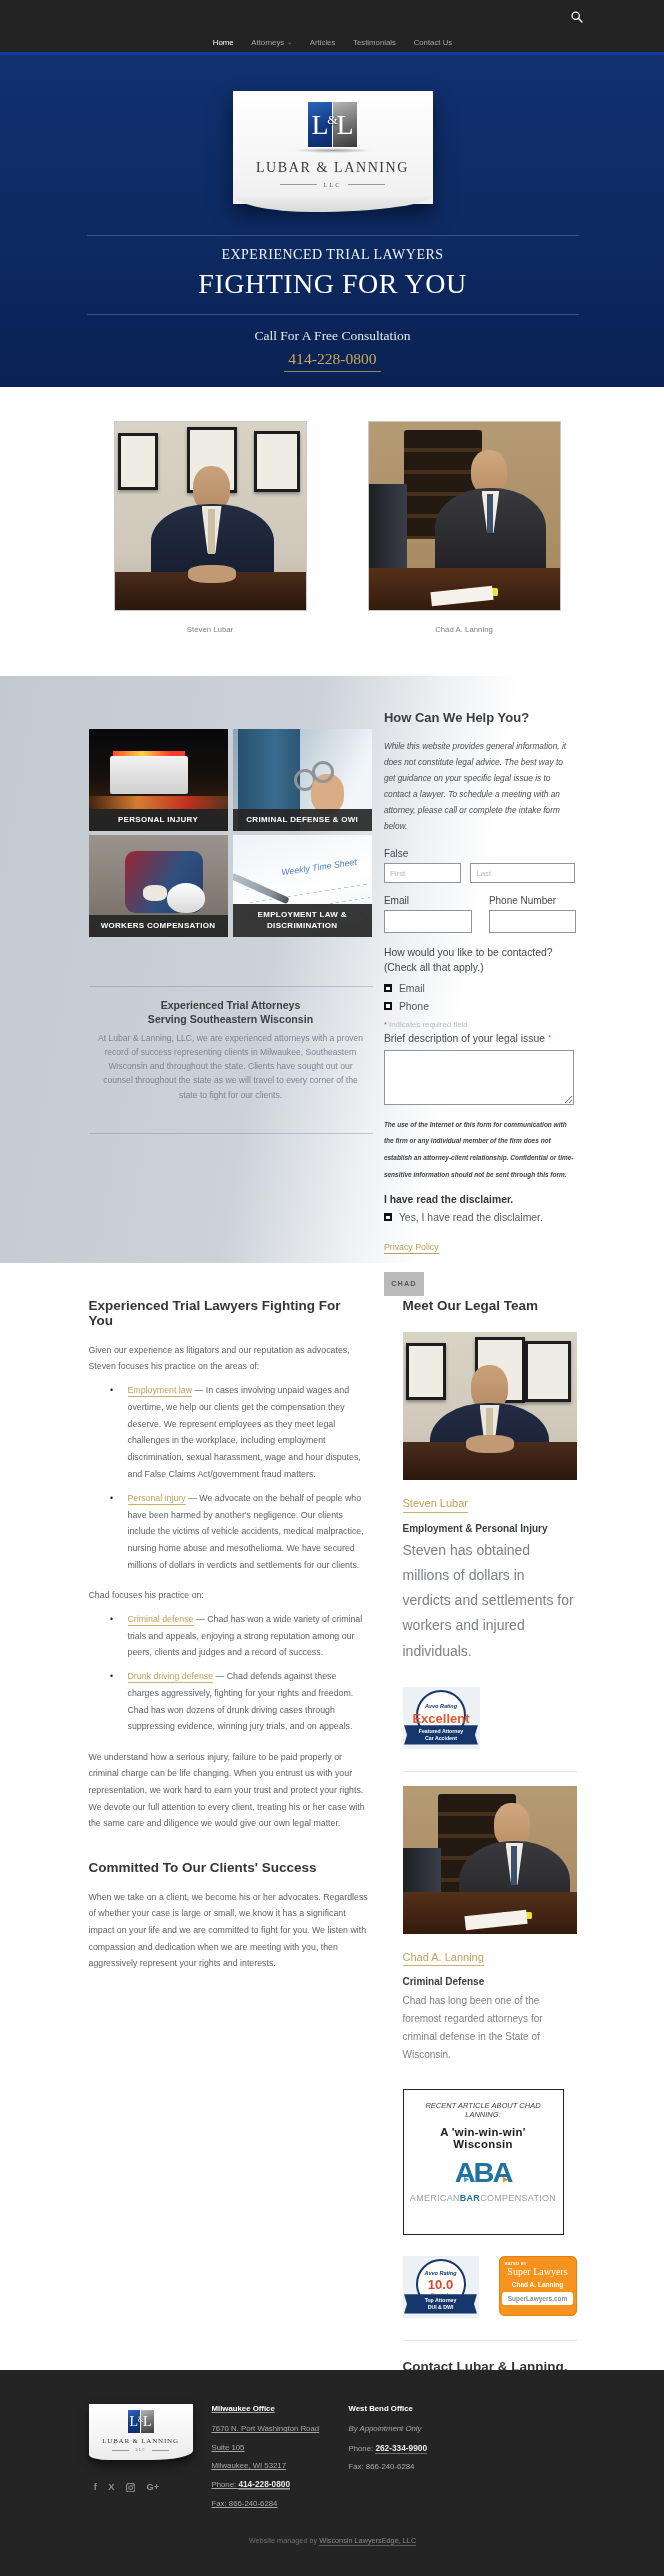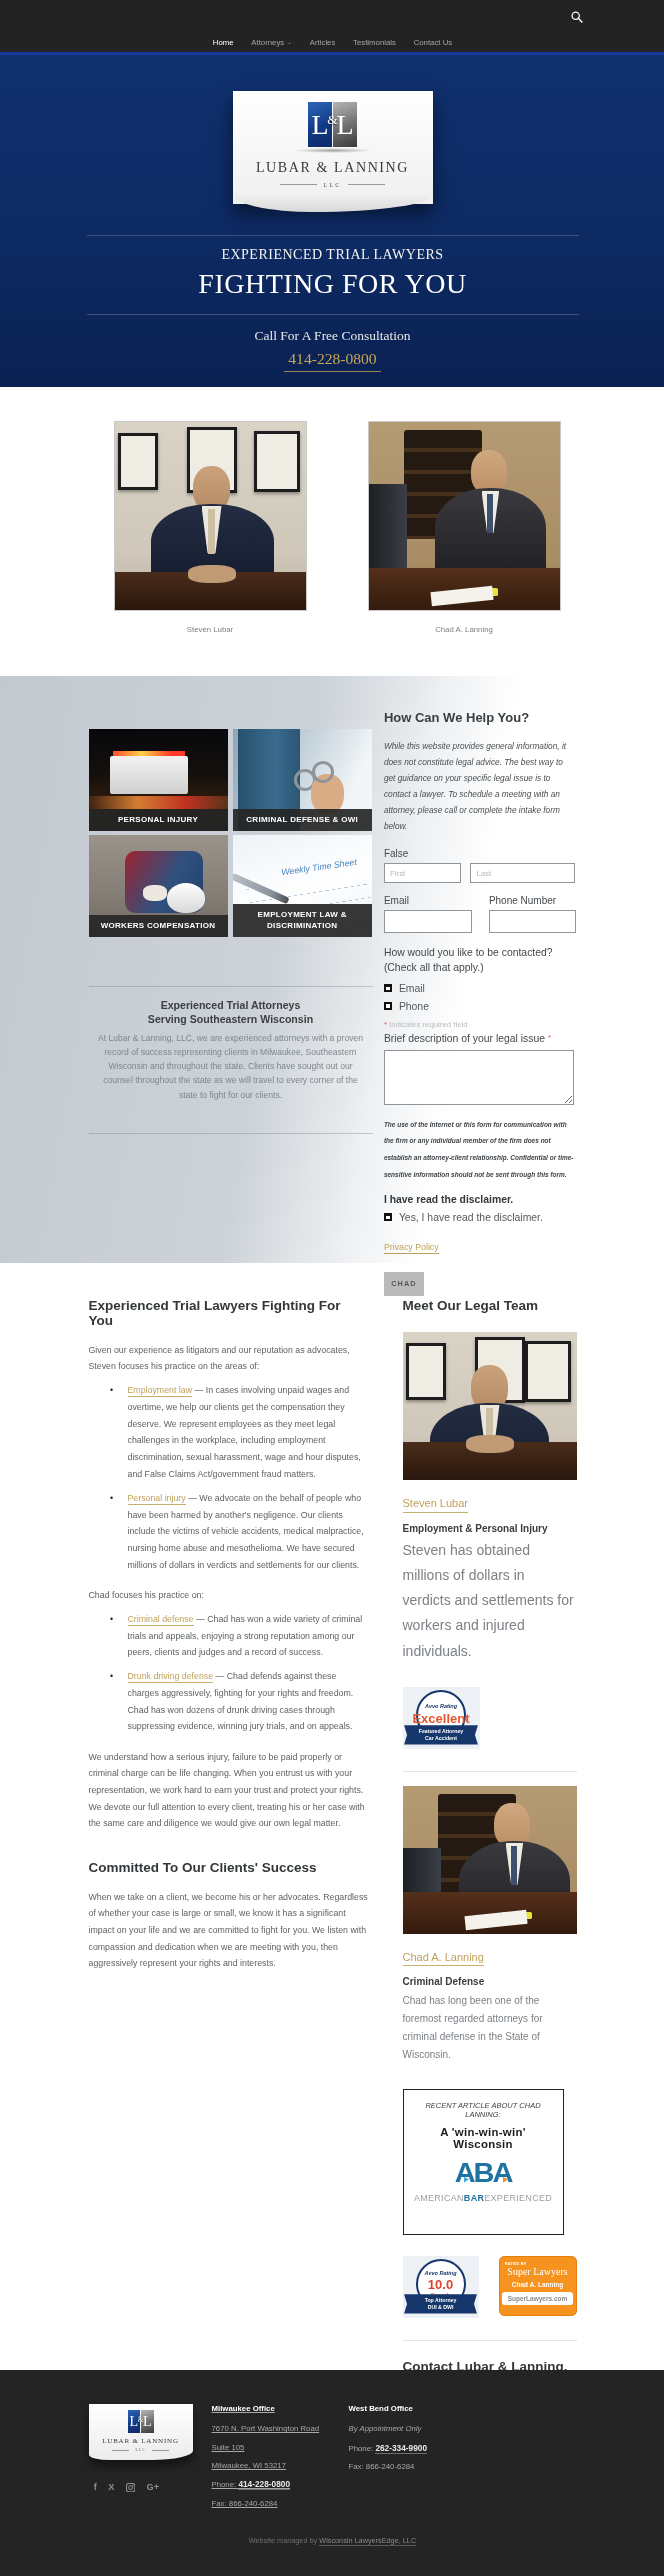--- a/index.html
+++ b/index.html
@@ -450,21 +450,21 @@
       <p class="sb-text" style="font-size:10px;">Chad has long been one of the foremost regarded attorneys for criminal defense in the State of Wisconsin.</p>
 
       <div class="aba-box">
         <div class="aba-kicker">RECENT ARTICLE ABOUT CHAD LANNING:</div>
         <div class="aba-title">A 'win-win-win' Wisconsin</div>
         <div class="aba-logo">
           <span>ABA</span>
           <span class="aba-tri blue"></span>
           <span class="aba-tri orange"></span>
         </div>
-        <div class="aba-org"><span>AMERICAN</span><b>BAR</b><span>EXPERIENCED</span></div>
+        <div class="aba-org"><span>AMERICAN</span><b>BAR</b><span>COMPENSATION</span></div>
       </div>
 
       <div class="badge-row">
         <div class="avvo-box" style="margin-top:0;">
           <div class="avvo-circle">
             <span class="avvo-brand">Avvo Rating</span>
             <span class="avvo-rating big">10.0</span>
             <span class="avvo-sub">Superb</span>
           </div>
           <div class="avvo-ribbon">

